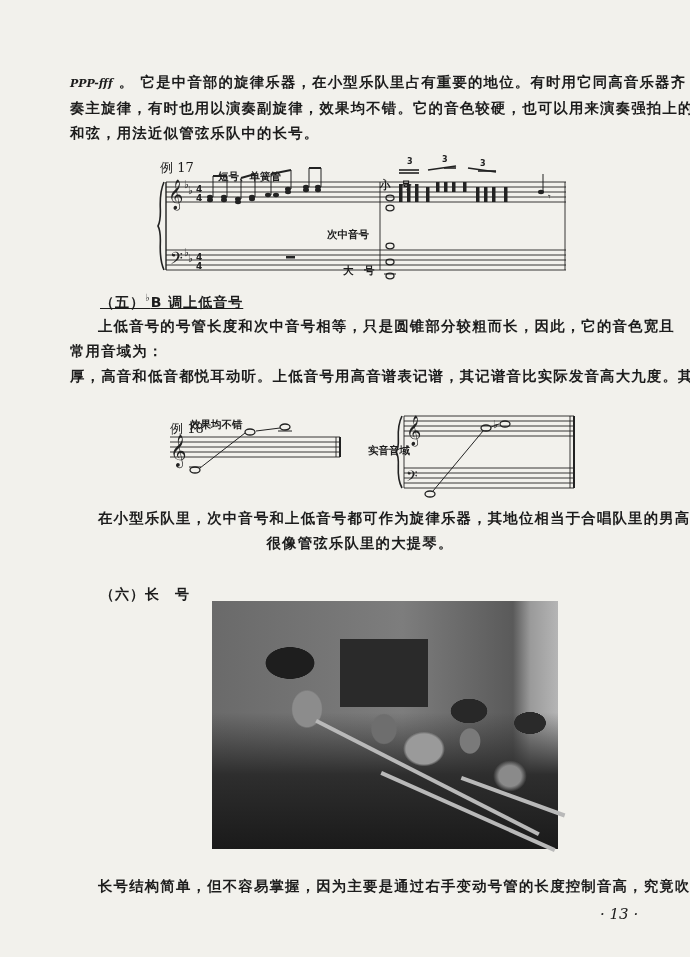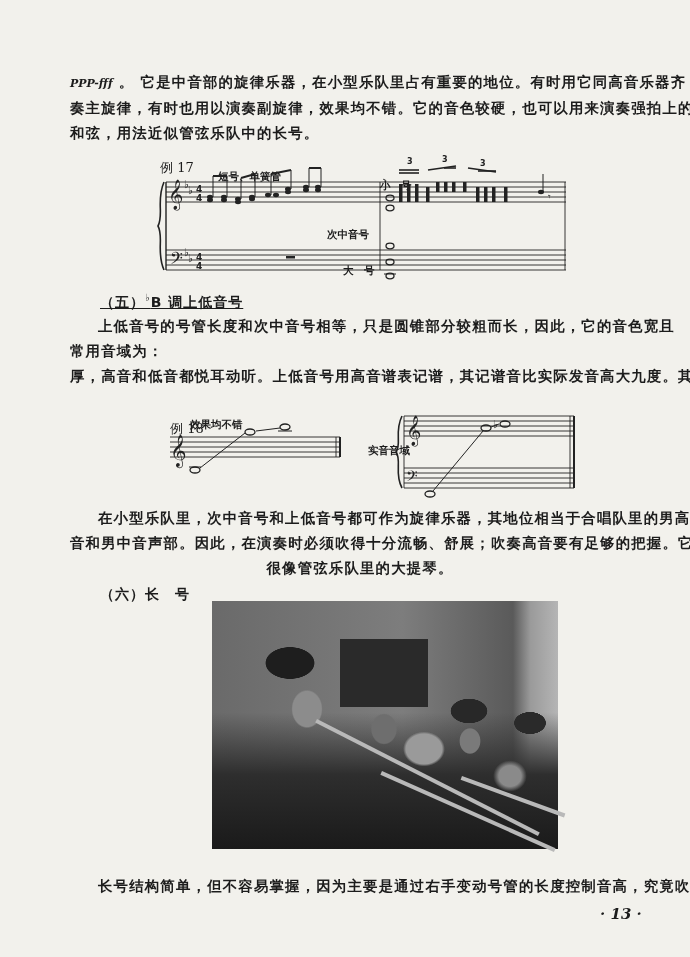--- a/index.html
+++ b/index.html
@@ -22,21 +22,21 @@
       radial-gradient(ellipse 26px 32px at 95px 108px,#8c8c8c 55%,transparent 60%),
       radial-gradient(ellipse 22px 26px at 172px 128px,#6e6e6e 55%,transparent 60%),
       radial-gradient(ellipse 18px 22px at 258px 140px,#7a7a7a 55%,transparent 60%),
       radial-gradient(ellipse 36px 30px at 212px 148px,#9a9a9a 50%,transparent 58%),
       radial-gradient(ellipse 28px 26px at 298px 175px,#8a8a8a 40%,transparent 60%),
       linear-gradient(180deg,rgba(0,0,0,0) 0%,rgba(0,0,0,0) 45%,#2e2e2e 70%,#1a1a1a 100%),
       linear-gradient(90deg,#6a6a6a 0%,#7d7d7d 55%,#5a5a5a 87%,#9a9a9a 92%,#b5b5b5 100%);
   }
   .photo .win{position:absolute;left:128px;top:38px;width:88px;height:68px;background:#2a2a2a;}
   .photo .slide{position:absolute;height:4px;background:#b9b9b9;transform-origin:0 0;}
-  .pagenum{position:absolute;left:600px;top:905px;font-family:"DejaVu Serif",serif;font-style:italic;font-size:15px;font-weight:bold;}
+  .pagenum{position:absolute;left:600px;top:905px;font-family:"DejaVu Serif",serif;font-style:italic;font-size:15px;}
 </style>
 </head>
 <body>
 
 <div class="p" style="top:70px;">
   <span class="line"><span class="dyn">PPP-fff</span><span> 。 它是中音部的旋律乐器，在小型乐队里占有重要的地位。有时用它同高音乐器齐</span></span>
   <span class="line">奏主旋律，有时也用以演奏副旋律，效果均不错。它的音色较硬，也可以用来演奏强拍上的</span>
   <span class="line">和弦，用法近似管弦乐队中的长号。</span>
 </div>
 
@@ -215,21 +215,20 @@
       <ellipse cx="88" cy="20" rx="5" ry="3"></ellipse>
       <ellipse cx="107" cy="16" rx="5" ry="3"></ellipse>
   </g>
   <text x="95" y="20" font-size="11" fill="#222">♭</text>
   <line x1="35" y1="83" x2="85" y2="23" stroke="#222"></line>
     <line x1="93" y1="19" x2="101" y2="16" stroke="#222"></line>
 </svg>
 
 <div class="p" style="top:506px;text-align:center;">
   <span class="line ind">在小型乐队里，次中音号和上低音号都可作为旋律乐器，其地位相当于合唱队里的男高</span>
-  <span class="line">音和男中音声部。因此，在演奏时必须吹得十分流畅、舒展；吹奏高音要有足够的把握。它</span>
   <span class="line">很像管弦乐队里的大提琴。</span>
 </div>
 
 <div class="h" style="left:100px;top:586px;">（六）长　号</div>
 
 <div class="photo">
   <div class="win"></div>
   <div class="slide" style="left:105px;top:118px;width:250px;transform:rotate(27deg);"></div>
   <div class="slide" style="left:170px;top:170px;width:190px;transform:rotate(24deg);"></div>
   <div class="slide" style="left:250px;top:175px;width:110px;transform:rotate(20deg);"></div>

